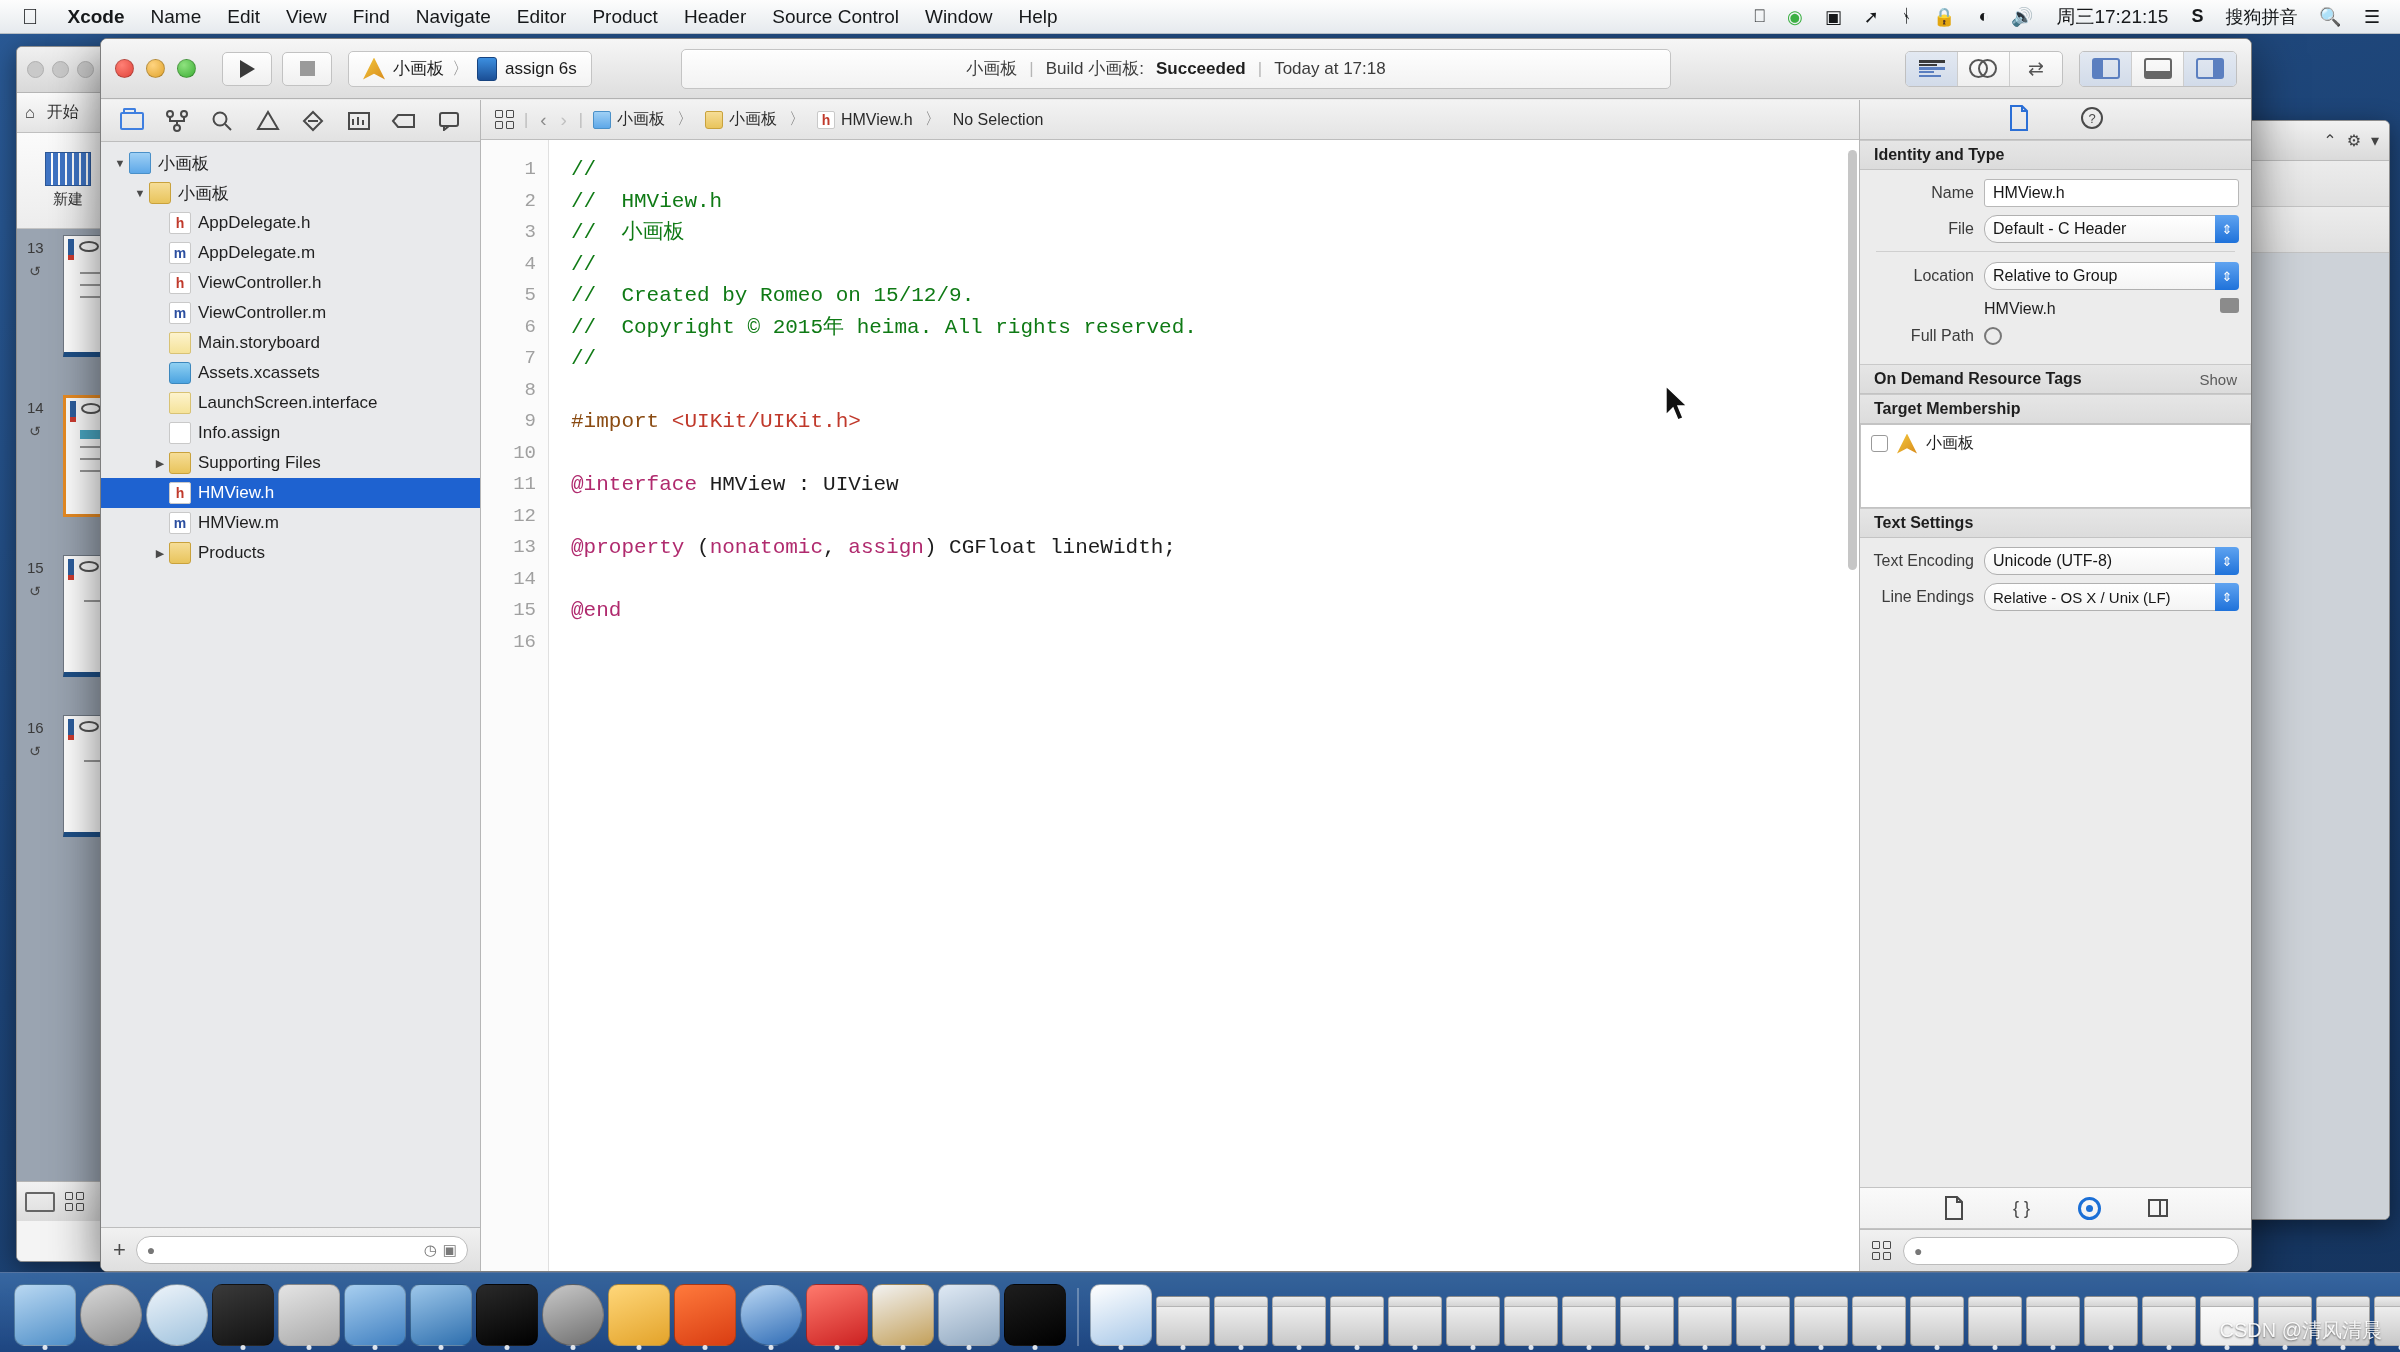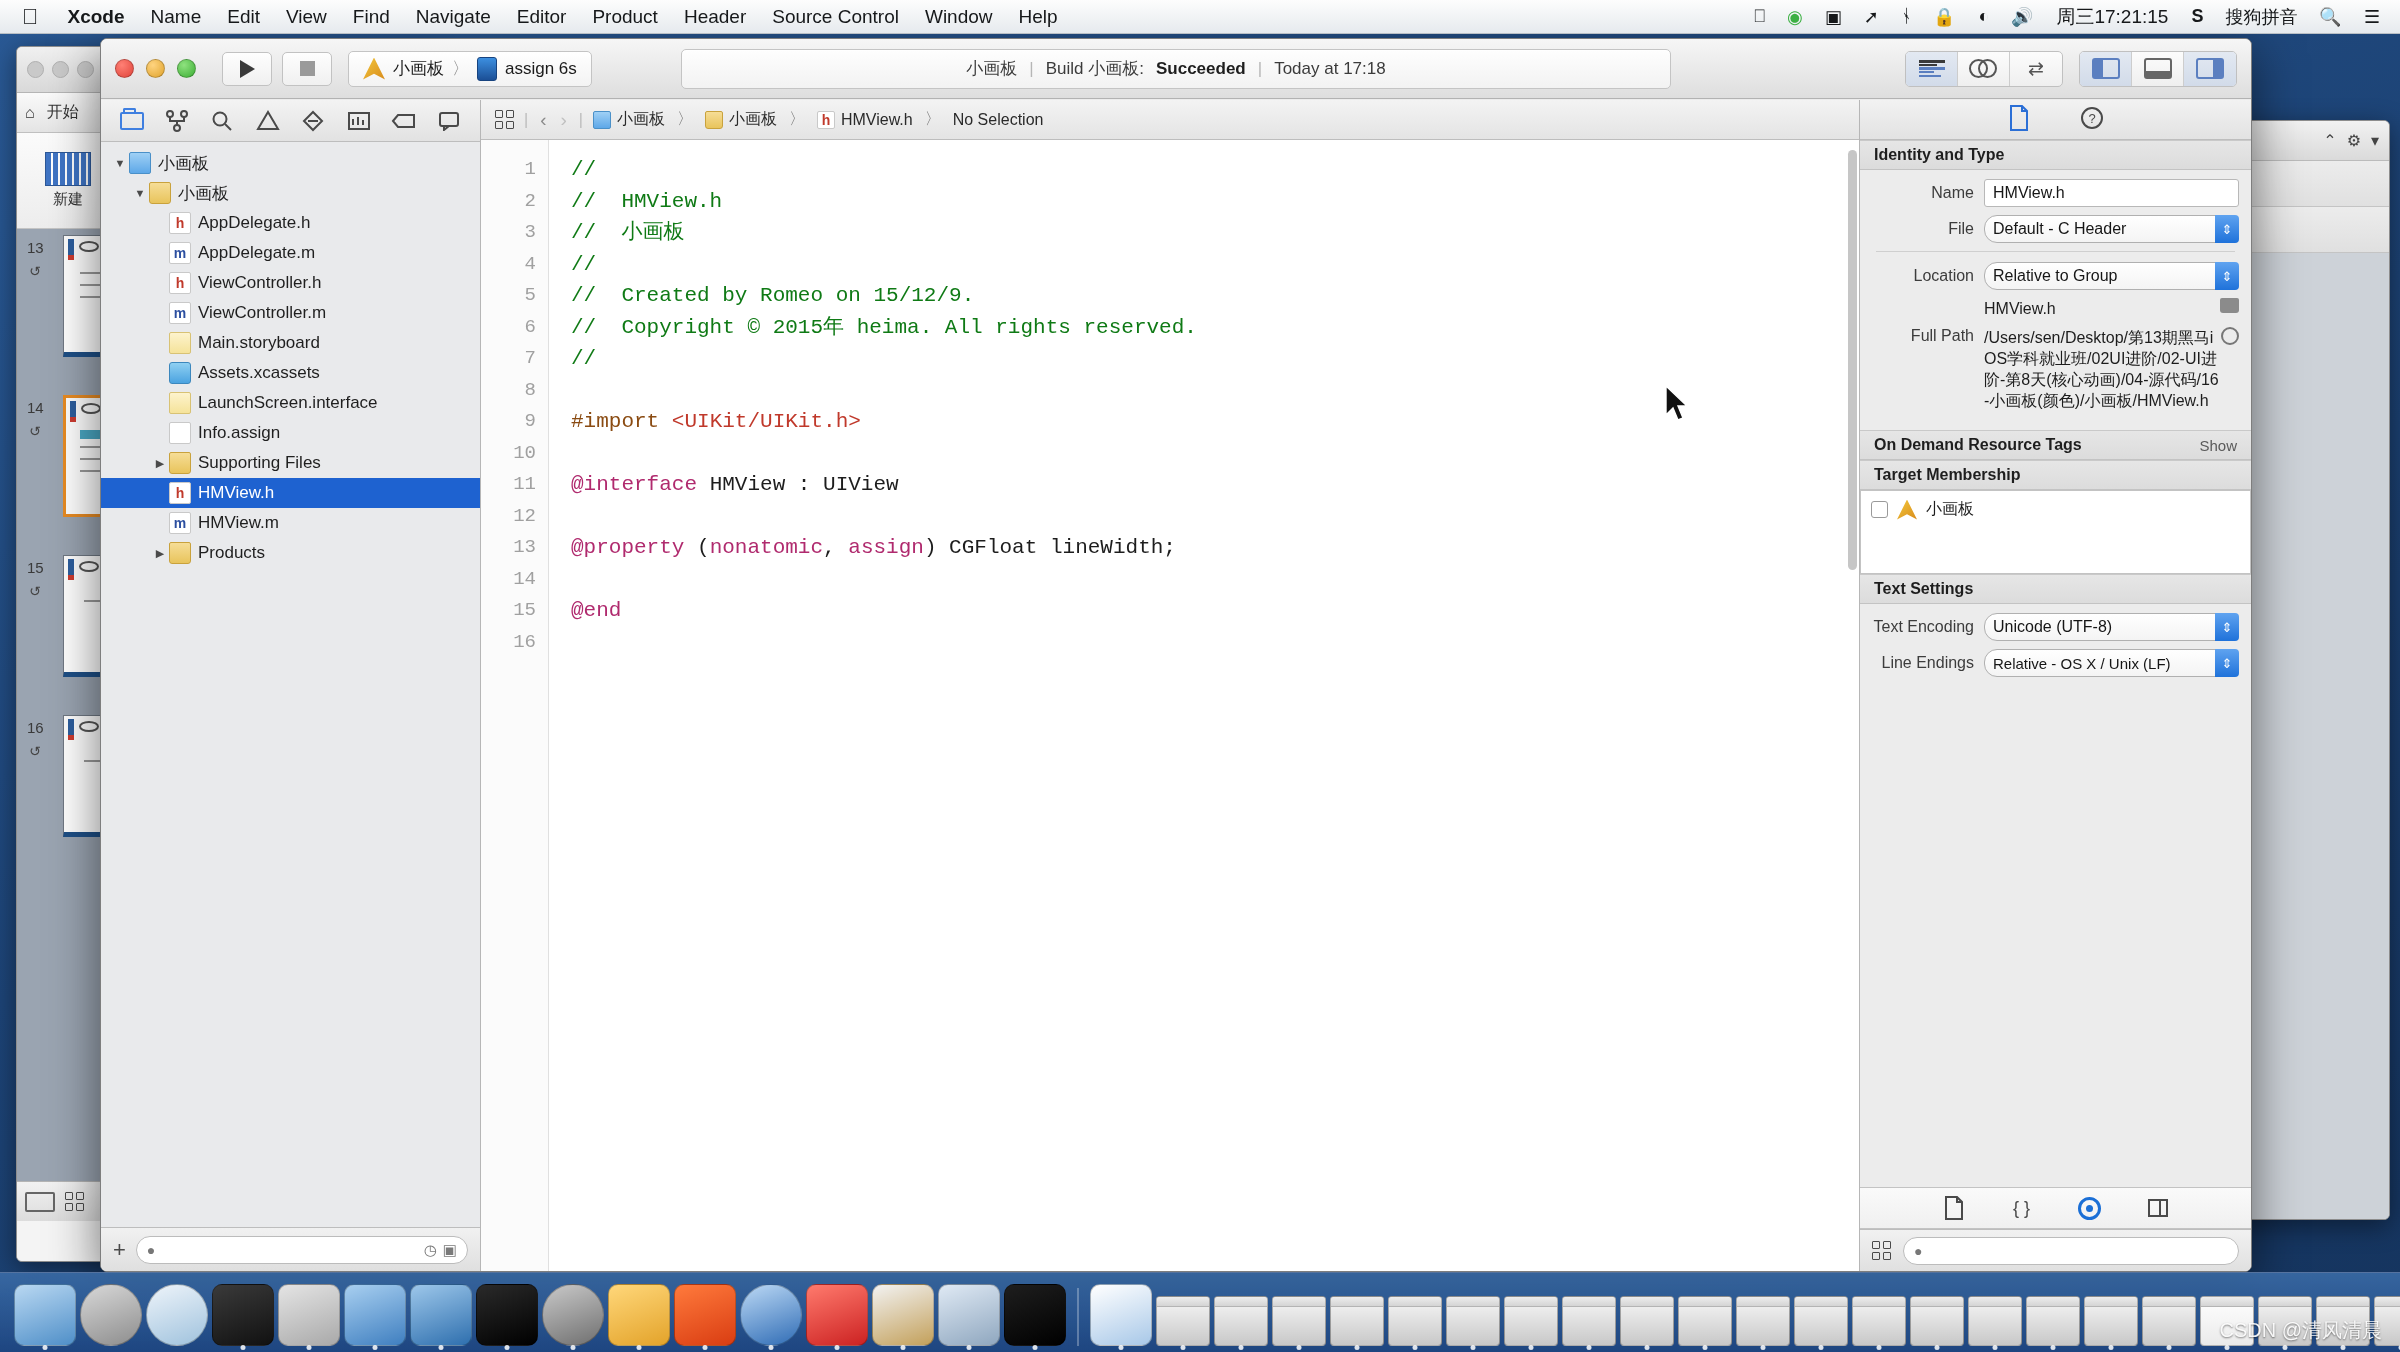--- a/index.html
+++ b/index.html
@@ -792,21 +792,20 @@
               <span class="stepper">⇕</span>
             </div>
           </div>
           <div class="plain-row">
             <div class="lbl"></div>
             <div class="plain-val">HMView.h</div>
             <div class="folder-small"></div>
           </div>
           <div class="plain-row">
             <div class="lbl">Full Path</div>
-            <div class="plain-val">/Users/sen/Desktop/第13期黑马iOS学科就业班/02UI进阶/02-UI进阶-第8天(核心动画)/04-源代码/16-小画板(颜色)/小画板/HMView.h</div>
             <div class="refresh-ic"></div>
           </div>
         </div>
 
         <div class="sec-head">
           <span>On Demand Resource Tags</span>
           <span class="show">Show</span>
         </div>
 
         <div class="sec-head">

